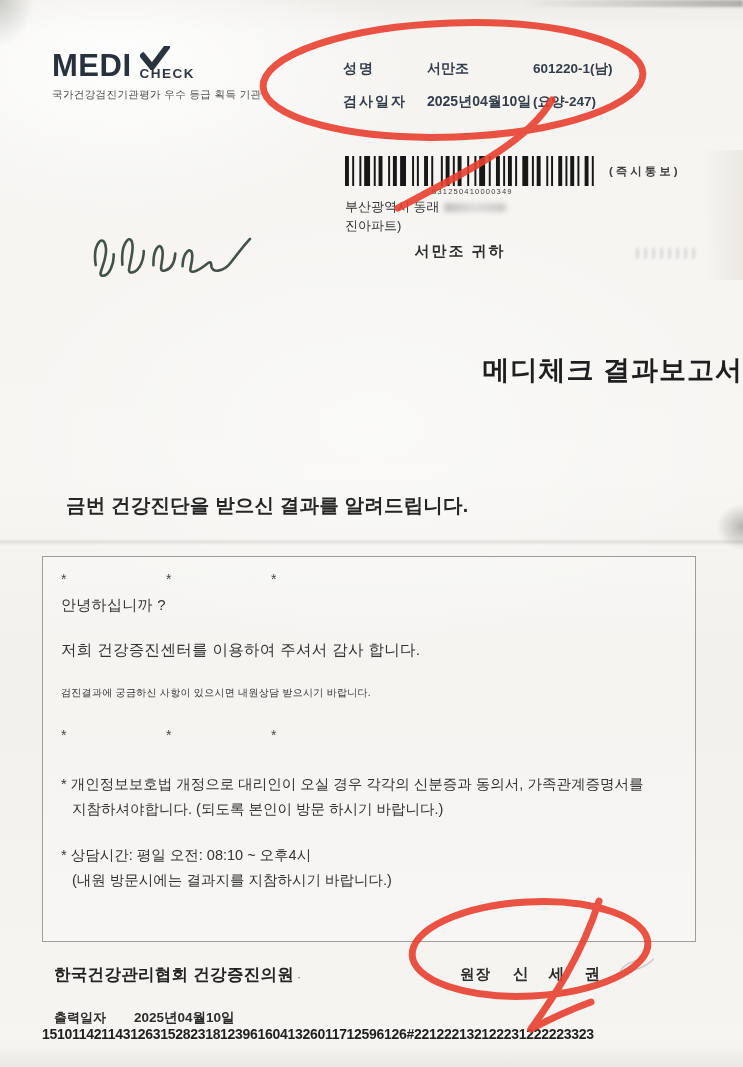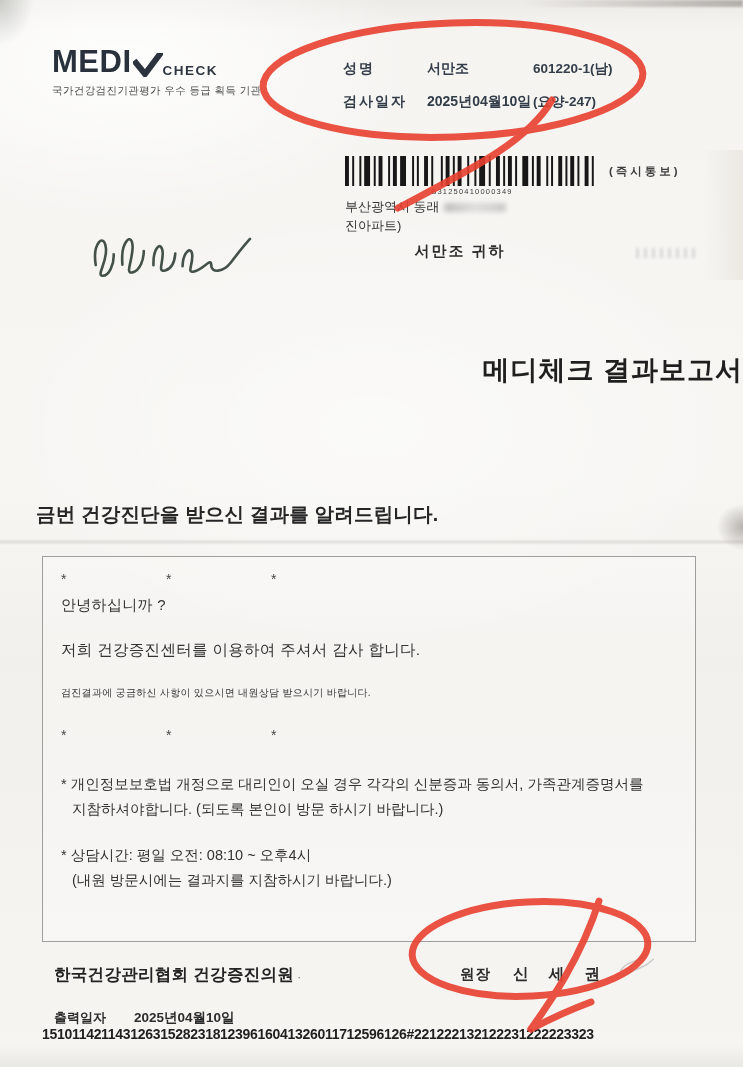--- a/index.html
+++ b/index.html
@@ -18,21 +18,21 @@
   .corner-tl{top:0;left:0;width:34px;height:46px;background:radial-gradient(ellipse at 0 0,rgba(90,95,85,.28),rgba(0,0,0,0) 70%);}
   .crease{top:539px;left:0;width:743px;height:6px;background:linear-gradient(180deg,rgba(0,0,0,0),rgba(110,104,96,.16),rgba(0,0,0,0));}
   .smudge-right{top:504px;right:0;width:26px;height:46px;background:radial-gradient(ellipse at 100% 50%,rgba(80,74,66,.38),rgba(0,0,0,0) 72%);}
   .band-right{top:150px;right:0;width:40px;height:130px;background:linear-gradient(90deg,rgba(0,0,0,0),rgba(190,178,160,.18));}
   .shade-bottom{bottom:0;left:0;width:743px;height:22px;background:linear-gradient(0deg,rgba(120,115,108,.10),rgba(0,0,0,0));}
 
   
   .logo{left:52px;top:46px;}
   .logo-row{display:flex;align-items:flex-end;}
   .logo-medi{font-size:31px;font-weight:800;color:#29313d;letter-spacing:.5px;line-height:1;}
-  .logo-right{display:flex;flex-direction:row;align-items:flex-end;margin-left:1px;}
+  .logo-right{display:flex;flex-direction:column;align-items:flex-start;margin-left:8px;}
   .logo-check{font-size:13.5px;font-weight:600;letter-spacing:1.5px;color:#2e3641;line-height:1;margin-top:-3px;}
   .logo-tagline{margin-top:7px;font-size:10.5px;color:#4c4c4c;letter-spacing:.4px;filter:blur(.4px);white-space:nowrap;}
 
   
   .pinfo{left:343px;top:52px;font-size:14px;font-weight:700;color:#333d4a;}
   .pinfo .row{height:33px;display:flex;align-items:center;}
   .pinfo .lab{width:84px;letter-spacing:2px;}
   .pid{left:533px;top:52px;font-size:13.5px;font-weight:700;color:#333d4a;}
   .pid div{height:33px;display:flex;align-items:center;}
 
@@ -41,21 +41,21 @@
   .barcode-num{font-size:7.5px;letter-spacing:1.2px;color:#3a3a3a;margin-top:1px;}
   .notice{left:609px;top:164px;font-size:11.5px;letter-spacing:3px;color:#3d3d3d;filter:blur(.3px);font-weight:600;}
   .addr{left:345px;top:197px;font-size:13px;color:#343434;line-height:19px;}
   .addr-smudge{display:inline-block;width:62px;height:9px;margin-left:4px;background:linear-gradient(90deg,rgba(90,90,90,.35),rgba(120,120,120,.18),rgba(90,90,90,.28));filter:blur(2.5px);border-radius:3px;vertical-align:middle;}
   .recipient{margin-top:6px;margin-left:20px;font-size:15px;font-weight:700;letter-spacing:2px;color:#2e2e2e;text-align:right;}
   .sortcode{margin-top:12px;margin-left:48px;font-size:14.5px;font-weight:700;color:#2e2e2e;}
   .postal-smudge{left:636px;top:248px;width:60px;height:10px;background:repeating-linear-gradient(90deg,rgba(70,70,75,.35) 0 3px,rgba(0,0,0,0) 3px 8px);filter:blur(1.6px);opacity:.5;}
 
   
   .doc-title{left:0;top:352px;width:743px;text-align:right;font-size:27px;font-weight:700;color:#1f1f1f;letter-spacing:1px;}
-  .intro{left:36px;top:492px;font-size:19.5px;font-weight:700;color:#262626;letter-spacing:.2px;margin-top:9px;}
+  .intro{left:66px;top:492px;font-size:19.5px;font-weight:700;color:#262626;letter-spacing:.2px;}
 
   
   .letterbox{left:42px;top:556px;width:654px;height:386px;border:1px solid rgba(100,98,95,.6);box-sizing:border-box;padding:14px 18px 0 18px;background:rgba(255,255,255,.25);}
   .stars{display:flex;font-size:14px;color:#474747;}
   .stars span{width:105px;}
   .lb-line{font-size:15px;color:#333;letter-spacing:.3px;}
   .greeting{margin-top:9px;}
   .thanks{margin-top:25px;font-size:15.5px;}
   .consult{margin-top:25px;font-size:10px;}
   .stars2{margin-top:27px;}

